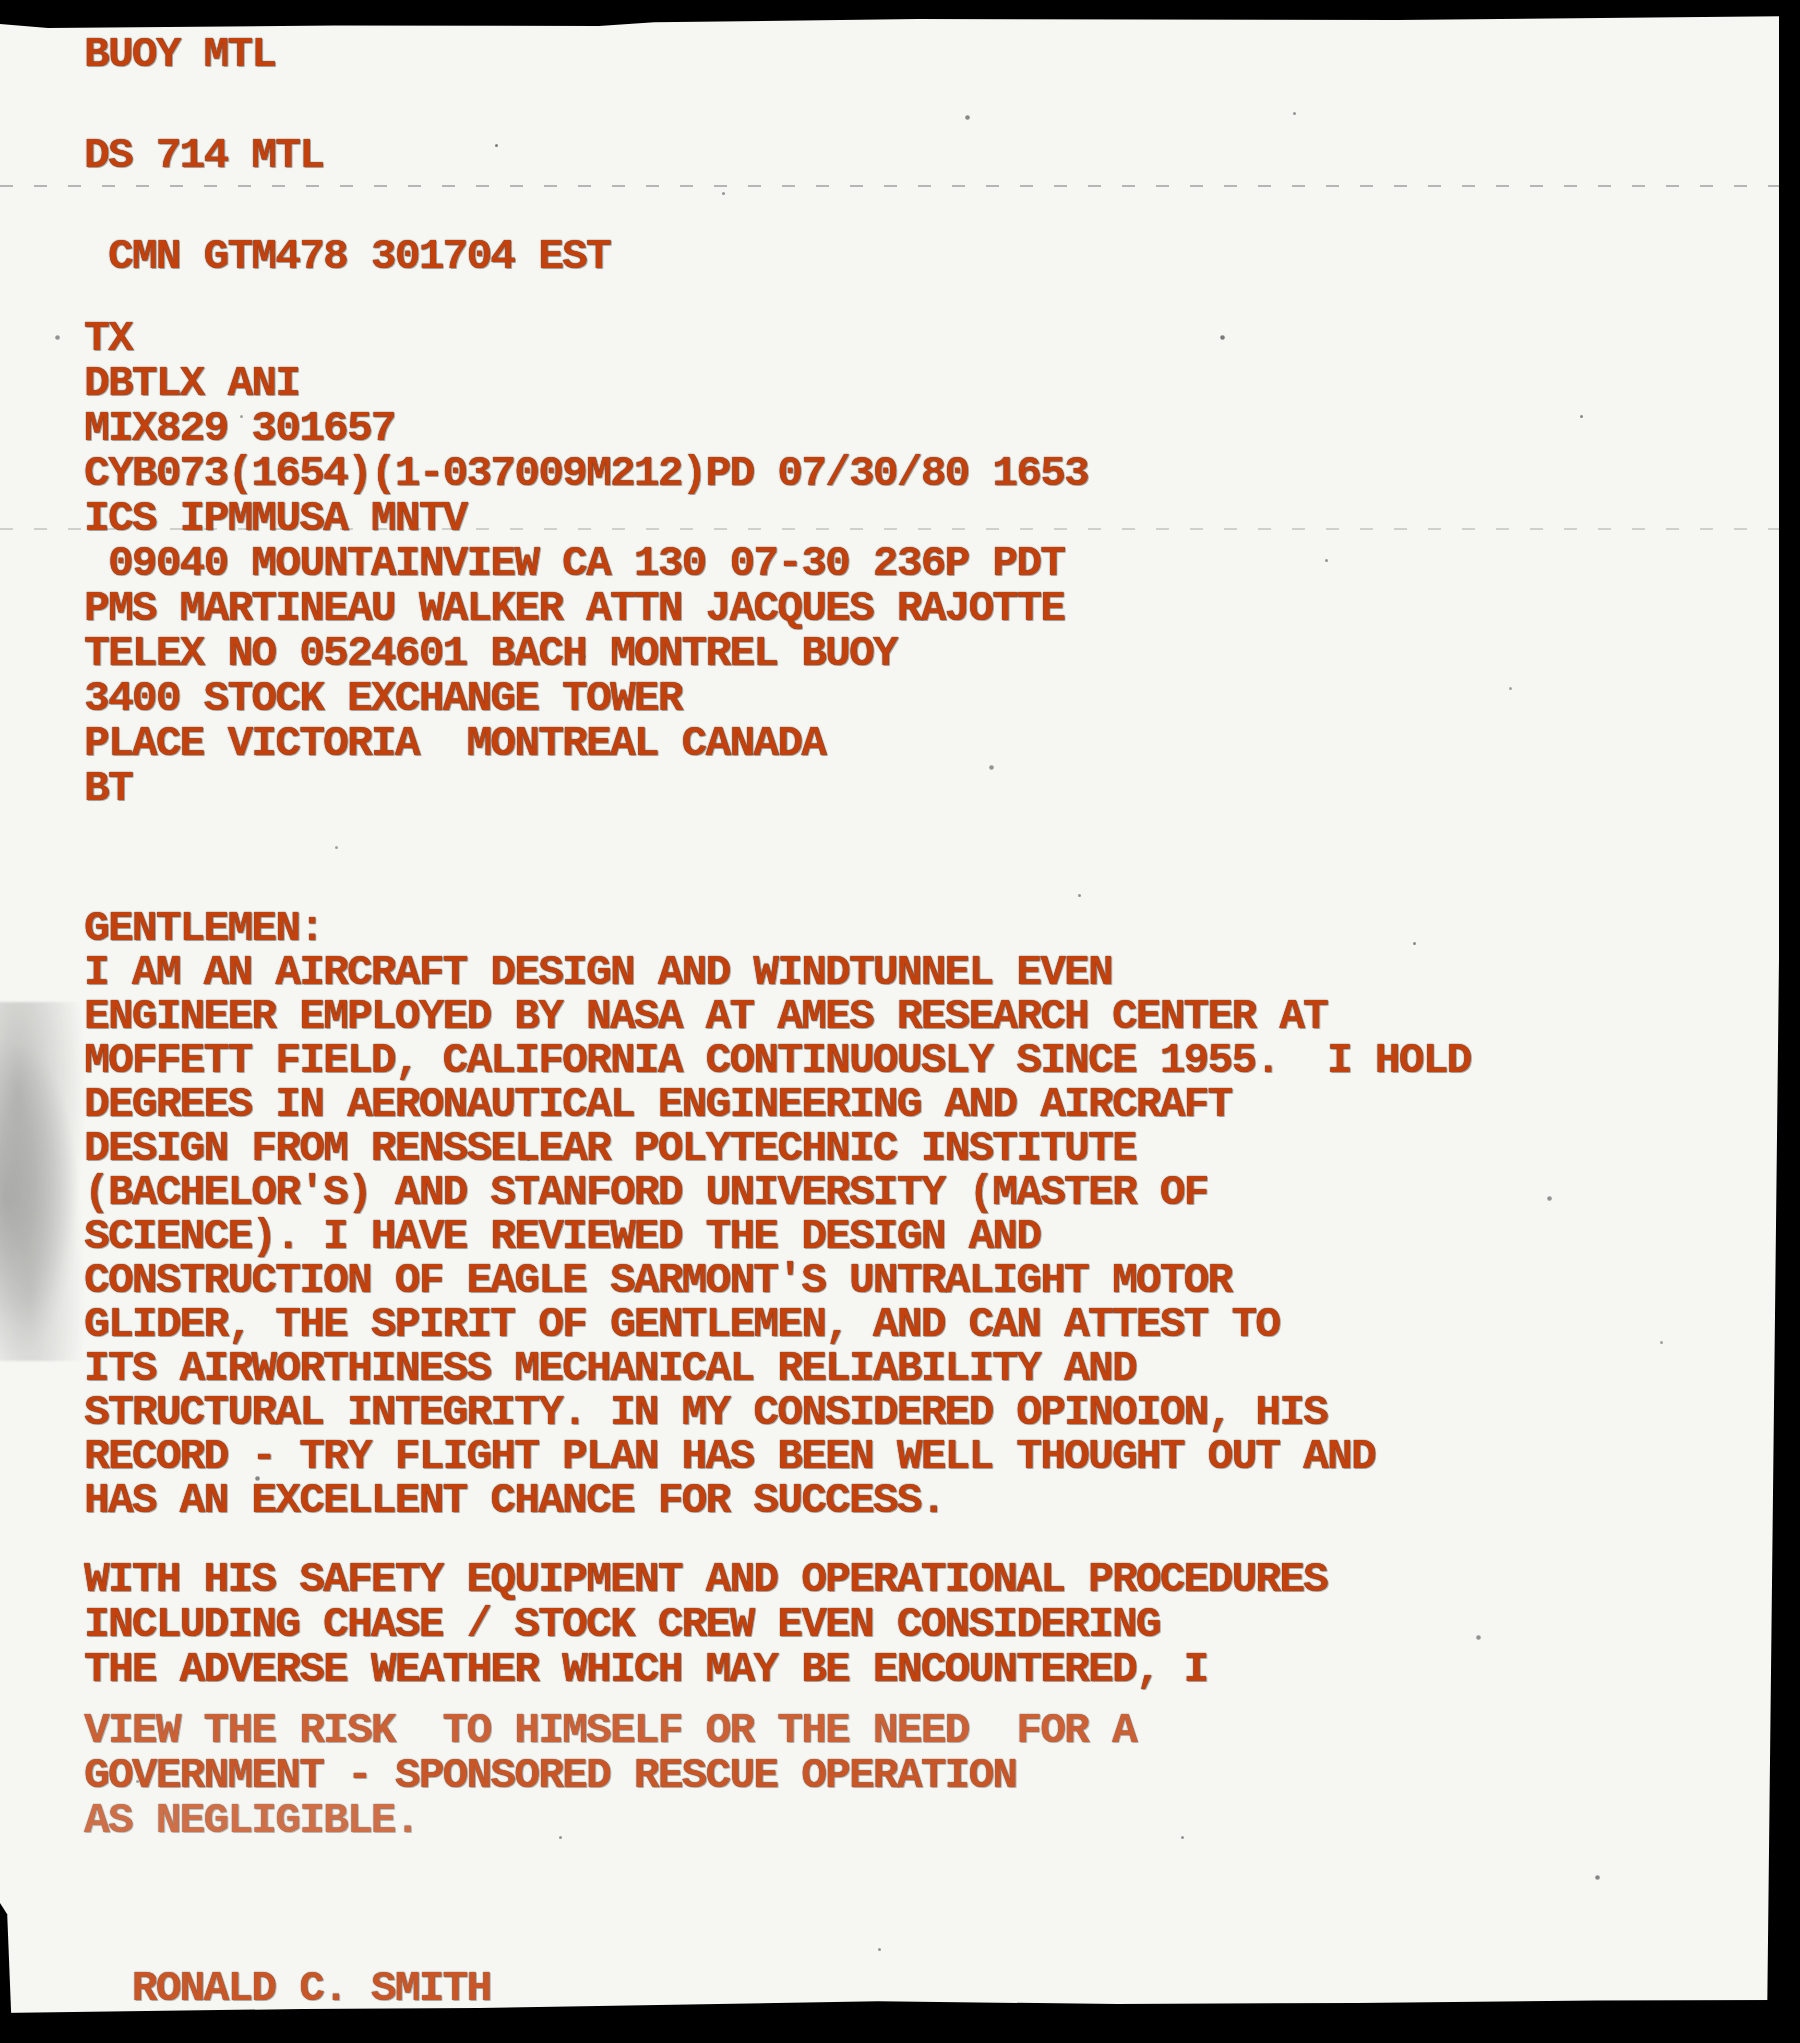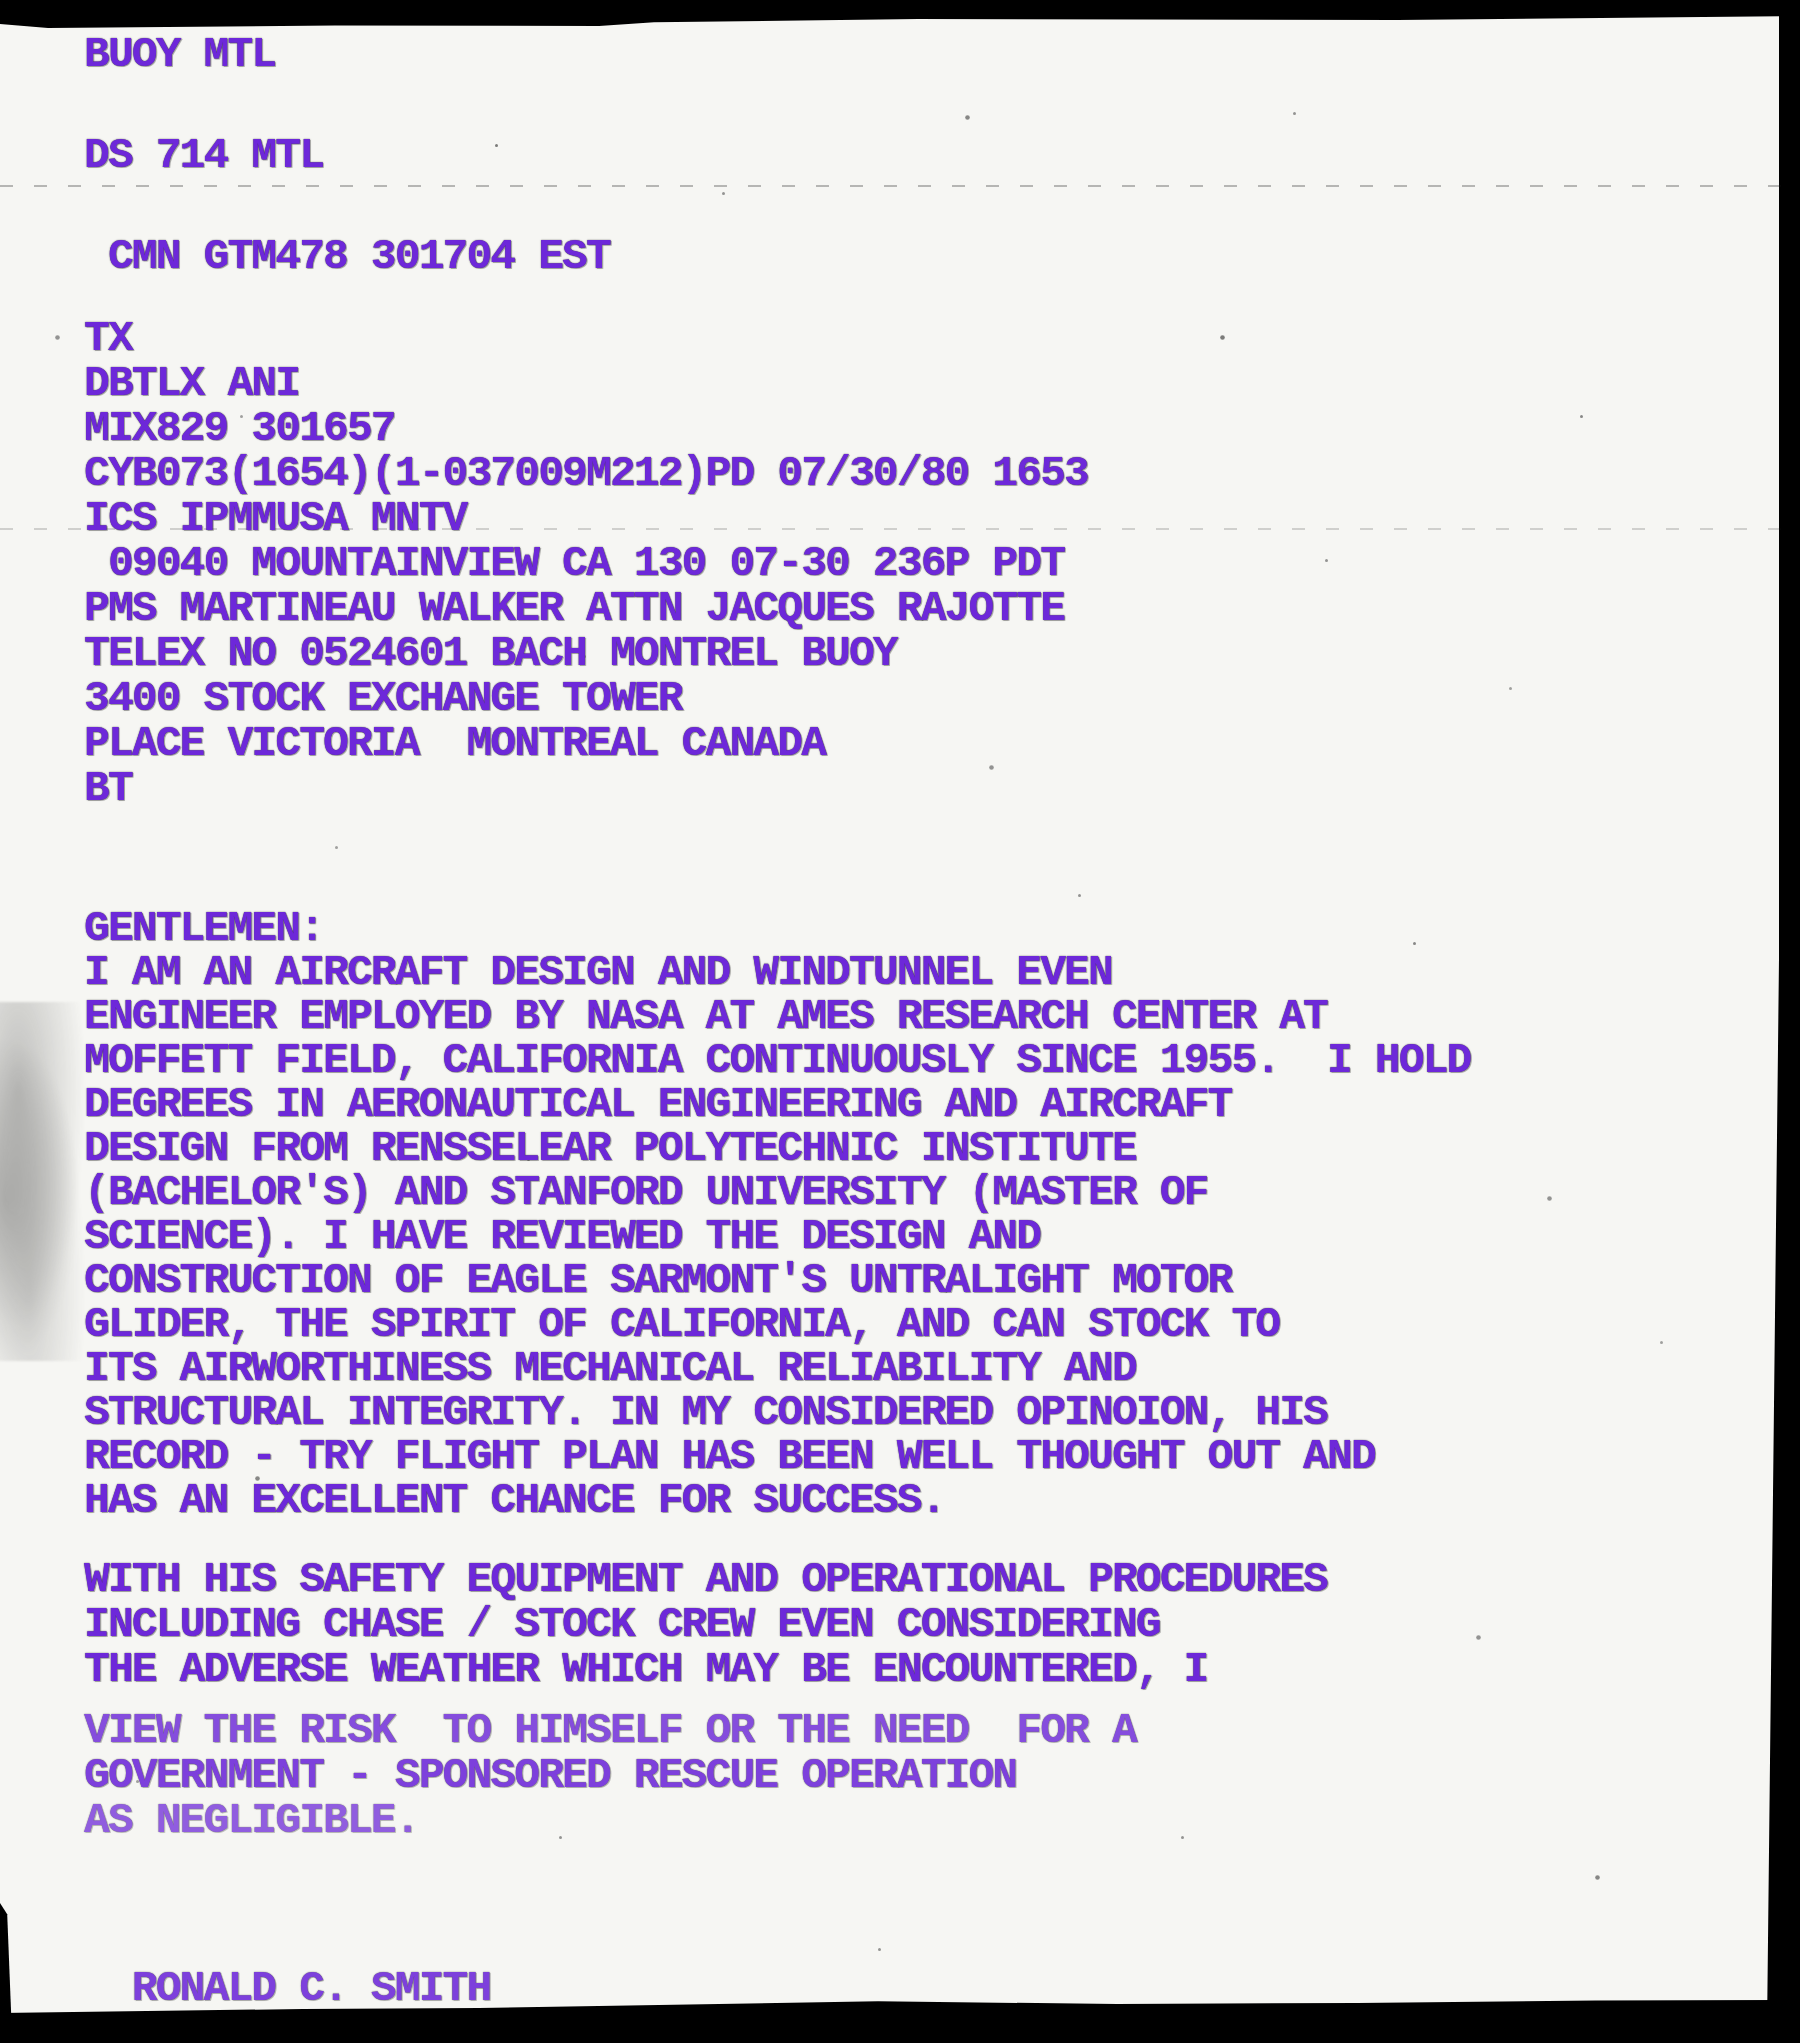--- a/index.html
+++ b/index.html
@@ -58,21 +58,21 @@
       -239px 1333px 0 0.8px rgba(0,0,0,.45), 686px 1692px 0 0 rgba(0,0,0,.4),
       64px 1692px 0 0 rgba(0,0,0,.4), 982px 1492px 0 0.8px rgba(0,0,0,.4),
       -359px 1636px 0 0 rgba(0,0,0,.35), 1101px 1732px 0 0.8px rgba(0,0,0,.45),
       383px 1804px 0 0 rgba(0,0,0,.4), -96px 367px 0 0 rgba(0,0,0,.35),
       583px 750px 0 0 rgba(0,0,0,.4), 798px -32px 0 0 rgba(0,0,0,.4),
       88px 511px 0 0 rgba(0,0,0,.3), 1014px 543px 0 0 rgba(0,0,0,.35);
   }
   
   .txt{
     position:absolute;left:84px;
-    color:#6d28d9;
+    color:#c2410c;
     font-size:43px;font-weight:700;letter-spacing:-1.9px;
     text-shadow:0 0 1.3px rgba(10,10,10,.85),1.2px 1.2px 0 rgba(25,25,25,.28);
   }
   .line{white-space:pre;}
   .svc .line{height:101px;}
   .routing .line{height:45px;}
   .message .line{height:44px;}
   .closing .line{height:45px;}
   .svc{top:30px;}
   .routing{top:314px;}
@@ -120,21 +120,21 @@
   <div class="txt message">
     <div class="line">GENTLEMEN:</div>
     <div class="line">I AM AN AIRCRAFT DESIGN AND WINDTUNNEL EVEN</div>
     <div class="line">ENGINEER EMPLOYED BY NASA AT AMES RESEARCH CENTER AT</div>
     <div class="line">MOFFETT FIELD, CALIFORNIA CONTINUOUSLY SINCE 1955.  I HOLD</div>
     <div class="line">DEGREES IN AERONAUTICAL ENGINEERING AND AIRCRAFT</div>
     <div class="line">DESIGN FROM RENSSELEAR POLYTECHNIC INSTITUTE</div>
     <div class="line">(BACHELOR'S) AND STANFORD UNIVERSITY (MASTER OF</div>
     <div class="line">SCIENCE). I HAVE REVIEWED THE DESIGN AND</div>
     <div class="line">CONSTRUCTION OF EAGLE SARMONT'S UNTRALIGHT MOTOR</div>
-    <div class="line">GLIDER, THE SPIRIT OF CALIFORNIA, AND CAN STOCK TO</div>
+    <div class="line">GLIDER, THE SPIRIT OF GENTLEMEN, AND CAN ATTEST TO</div>
     <div class="line">ITS AIRWORTHINESS MECHANICAL RELIABILITY AND</div>
     <div class="line">STRUCTURAL INTEGRITY. IN MY CONSIDERED OPINOION, HIS</div>
     <div class="line">RECORD - TRY FLIGHT PLAN HAS BEEN WELL THOUGHT OUT AND</div>
     <div class="line">HAS AN EXCELLENT CHANCE FOR SUCCESS.</div>
   </div>
 
   <div class="txt closing">
     <div class="line">WITH HIS SAFETY EQUIPMENT AND OPERATIONAL PROCEDURES</div>
     <div class="line">INCLUDING CHASE / STOCK CREW EVEN CONSIDERING</div>
     <div class="line">THE ADVERSE WEATHER WHICH MAY BE ENCOUNTERED, I</div>

